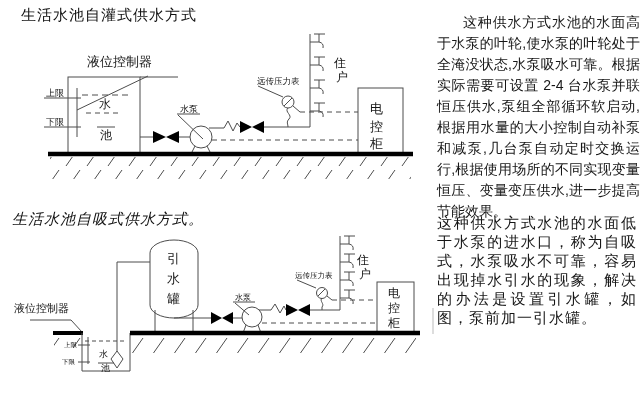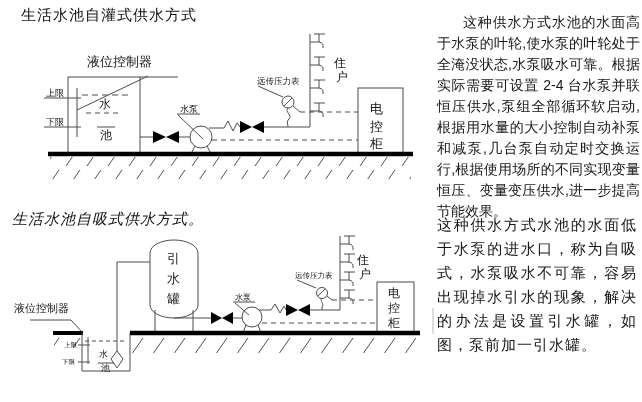--- a/index.html
+++ b/index.html
@@ -10,21 +10,21 @@
   }
   .dia-title{
     position:absolute;font-size:15px;letter-spacing:1px;color:#111;white-space:nowrap;
   }
   #title1{left:13px;top:6px;margin-left:8px;}
   #title2{left:12px;top:210px;font-style:italic;}
   .para{
     position:absolute;left:437px;color:#161616;text-align:justify;
   }
   #para1{top:12px;width:203px;font-size:14px;line-height:21px;text-indent:26px;}
-  #para2{top:213px;width:200px;font-size:15px;line-height:24px;letter-spacing:1px;}
+  #para2{top:213px;width:200px;font-size:15px;line-height:19px;letter-spacing:1px;}
   svg{position:absolute;left:0;top:0;}
   svg text{fill:#161616;font-family:"Liberation Sans","DejaVu Sans",sans-serif;}
 </style>
 </head>
 <body>
 
 <div class="stage">
 
   <div id="title1" class="dia-title">生活水池自灌式供水方式</div>
   <div id="title2" class="dia-title">生活水池自吸式供水方式。</div>

